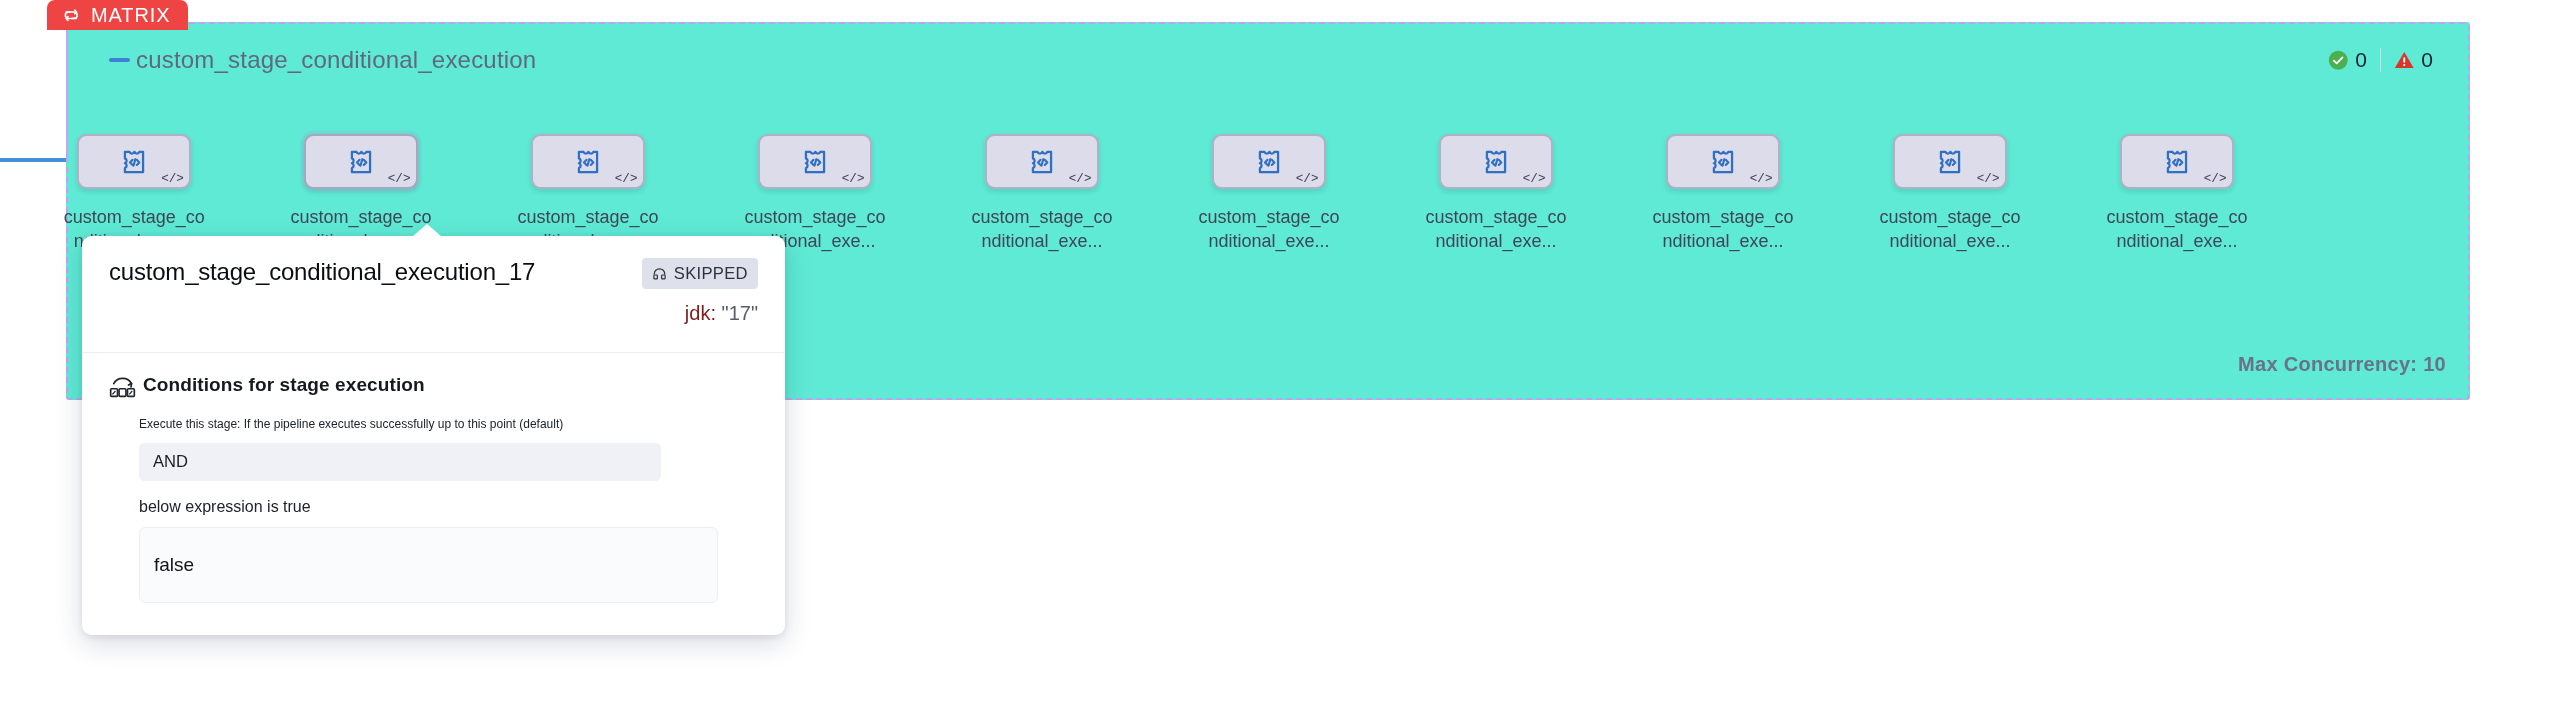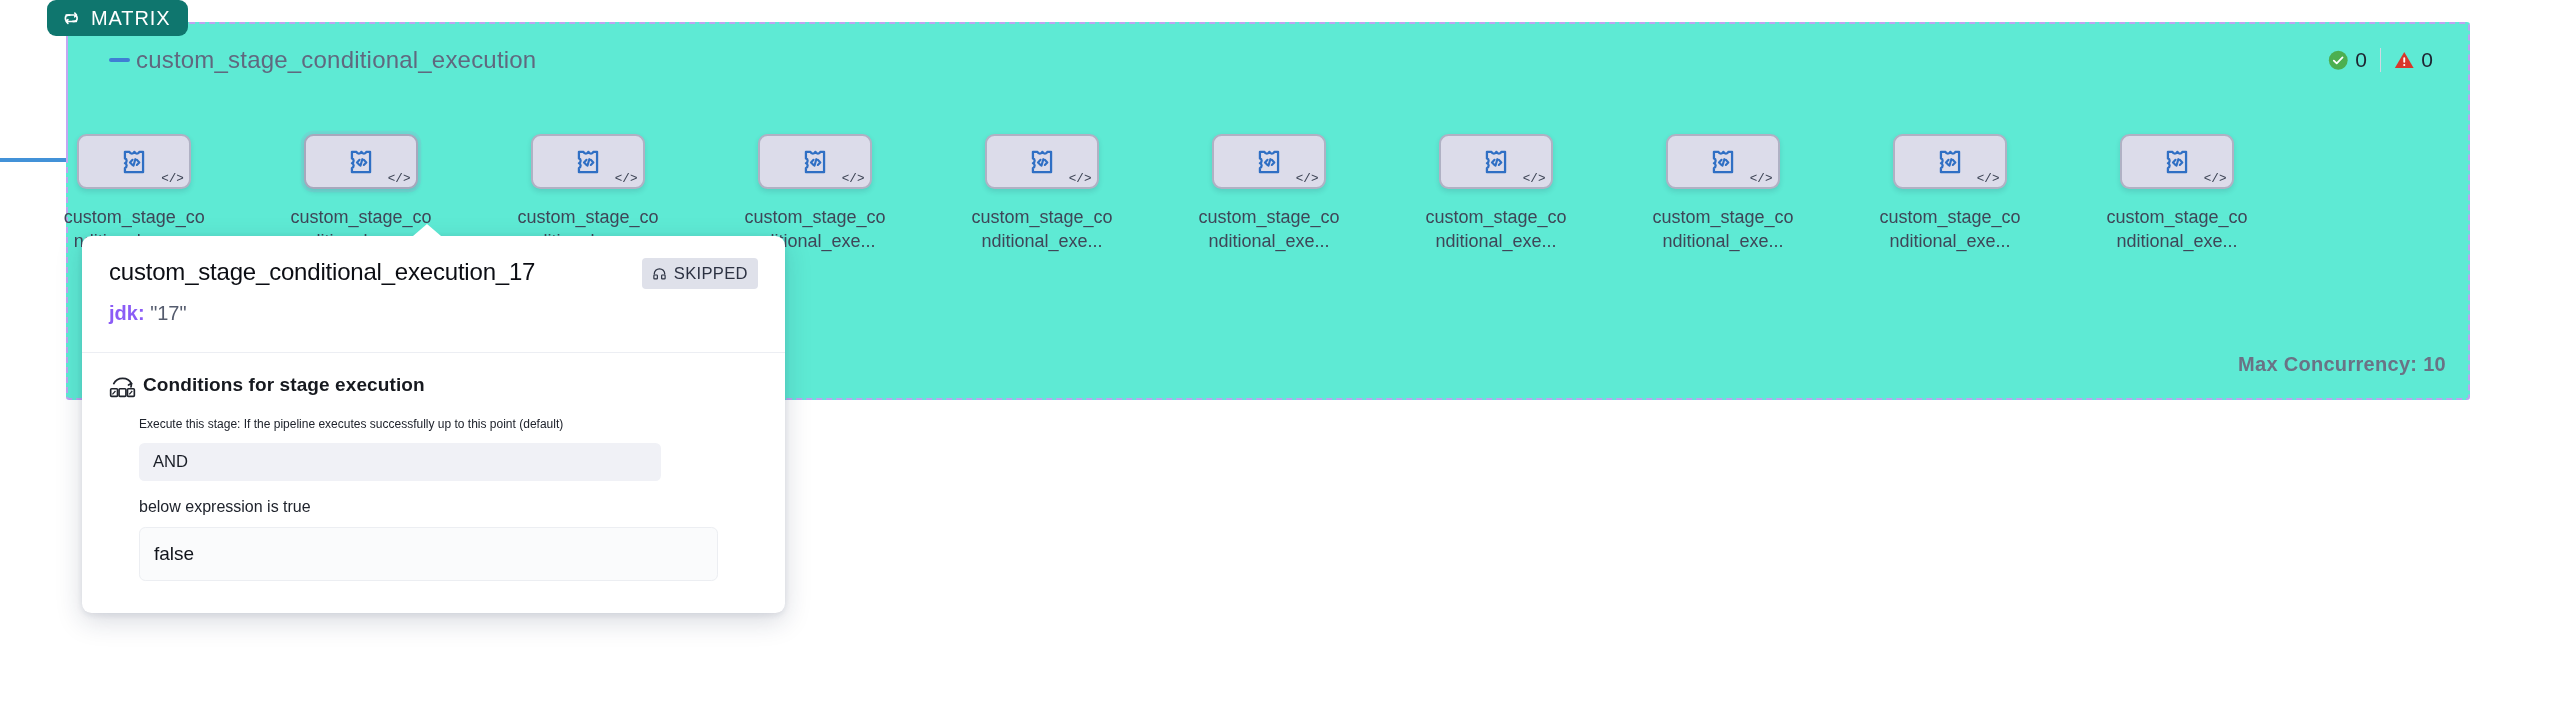--- a/index.html
+++ b/index.html
@@ -48,30 +48,29 @@
     width: 2.4px;
     height: 138px;
     background: #c3a6f2;
   }
 
   
   .matrix-badge {
     position: absolute;
     left: 47px;
     top: 0px;
-    height: 36px;
+    height: 30px;
     padding: 0 17.3px 0 14px;
-    background: #0f766e;
+    background: #ef4444;
     border-top-left-radius: 8px;
     border-top-right-radius: 8px;
     display: flex;
     align-items: center;
     gap: 9.5px;
     z-index: 6;
-    border-radius: 9px;
   }
   .matrix-badge .label {
     color: #ffffff;
     font-size: 20px;
     letter-spacing: 0.9px;
     font-weight: 400;
     line-height: 1;
   }
   .loop-icon { width: 20.5px; height: 20.5px; display: block; }
 
@@ -204,21 +203,21 @@
   }
   .popover-arrow {
     position: absolute;
     left: 331px;
     top: -12px;
     width: 0; height: 0;
     border-left: 14px solid transparent;
     border-right: 14px solid transparent;
     border-bottom: 12.6px solid #ffffff;
   }
-  .pop-head { padding: 22px 27px 27px 27px; }
+  .pop-head { padding: 22px 27px 27px 27px; text-align: right; }
   .pop-head-top {
     display: flex;
     align-items: flex-start;
     justify-content: space-between;
     gap: 16px;
   }
   .pop-title {
     font-size: 24px;
     color: #0b0d13;
     font-weight: 400;
@@ -236,21 +235,21 @@
     font-size: 16.6px;
     letter-spacing: 0.3px;
     white-space: nowrap;
   }
   .skip-icon { width: 15px; height: 15px; display: block; }
   .pop-sub {
     margin-top: 12.6px;
     font-size: 20px;
     color: #555c6e;
   }
-  .pop-sub .k { font-weight: bold; color: #8b5cf6; }
+  .pop-sub .k { font-weight: normal; color: #7f1d1d; }
   .pop-sub .v { color: #555c6e; }
 
   .pop-divider { height: 1.6px; background: #eceef3; }
 
   .pop-body { padding: 20.5px 27px 32px 27px; }
   .cond-head {
     display: flex;
     align-items: flex-start;
     gap: 7px;
   }
@@ -279,21 +278,21 @@
   .cond-desc2 {
     margin: 17.3px 0 0 30px;
     font-size: 16px;
     color: #20242d;
   }
   .expr-field {
     margin: 11px 0 0 30px;
     background: #fafbfc;
     border: 1.6px solid #eceef2;
     border-radius: 6.3px;
-    padding: 15px 14px;
+    padding: 26px 14px;
     font-size: 19px;
     color: #11141b;
     width: 579px;
   }
 </style>
 </head>
 <body>
 
 <div class="canvas">
 

